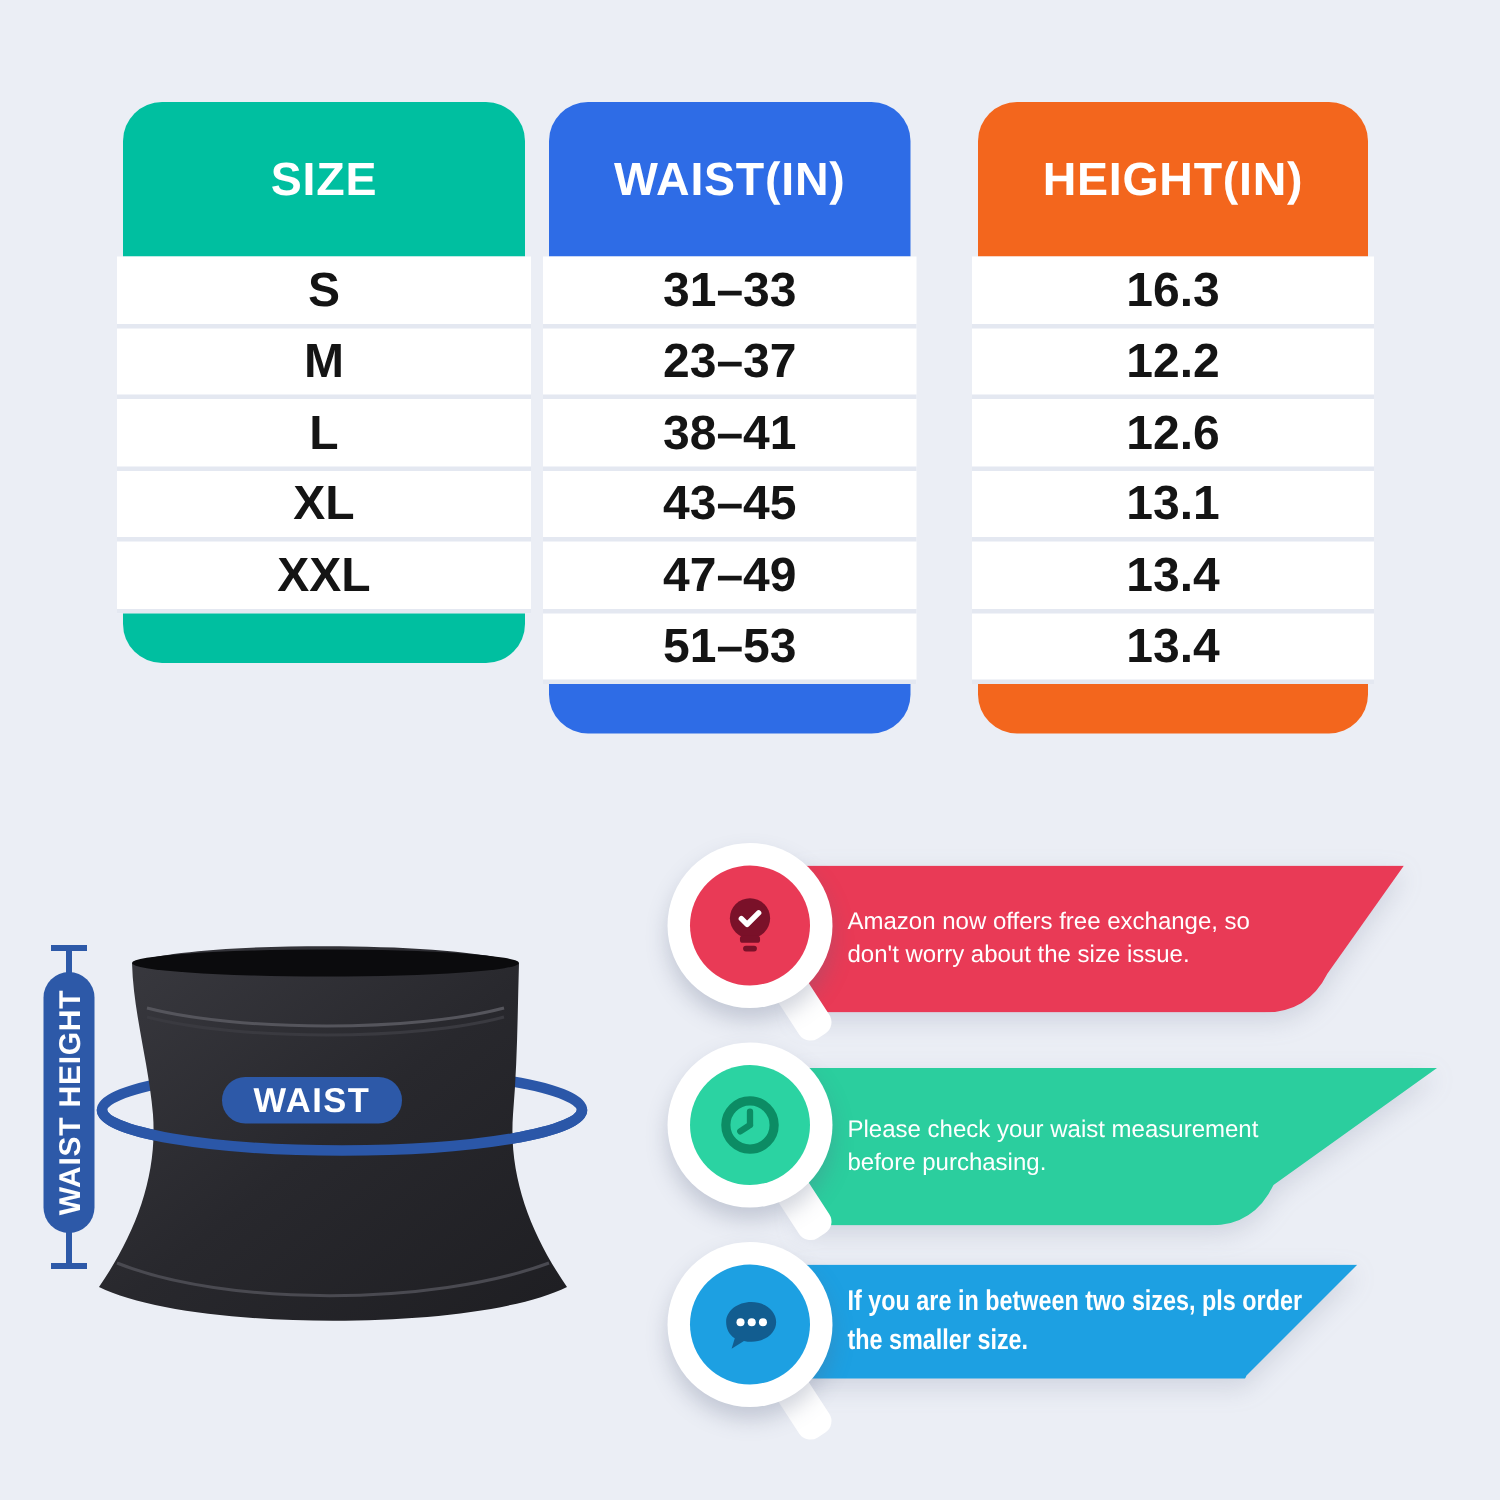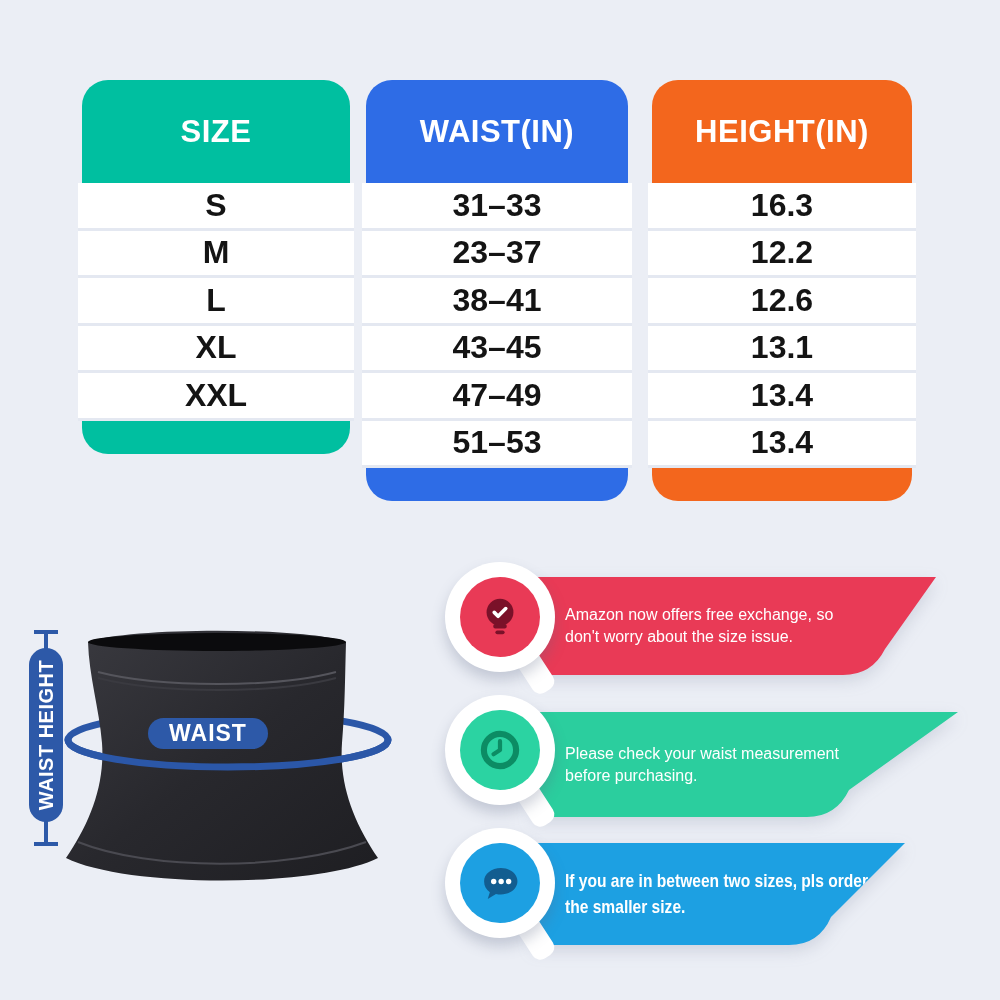--- a/index.html
+++ b/index.html
@@ -2,23 +2,23 @@
 <html><head>
 <meta charset="utf-8">
 <style>
   html,body{margin:0;padding:0;}
   body{
     width:1000px;height:1000px;position:relative;overflow:hidden;
     background:#ebeef5;
     font-family:"Liberation Sans","DejaVu Sans",sans-serif;
   }
   
-  .col-card{position:absolute;top:80px;}
+  .col-card{position:absolute;top:68px;}
   #card-0{left:78px;width:276px;}
-  #card-1{left:362px;width:270px;}
+  #card-1{left:362px;width:249px;}
   #card-2{left:648px;width:268px;}
   .col-header{
     height:103px;margin:0 4px;border-radius:26px 26px 0 0;
     display:flex;align-items:center;justify-content:center;
     color:#fff;font-size:31px;font-weight:bold;letter-spacing:.5px;
   }
   #card-0 .col-header,#card-0 .col-footer{background:#00bfa0;}
   #card-1 .col-header,#card-1 .col-footer{background:#2e6ce6;}
   #card-2 .col-header,#card-2 .col-footer{background:#f3661d;}
   .col-body{background:#fff;}
@@ -31,21 +31,21 @@
   
   .tip-wrap{position:absolute;left:533px;filter:drop-shadow(0 6px 8px rgba(100,110,140,.20));z-index:1;}
   .tip{display:flex;align-items:center;color:#fff;}
   #tipwrap-0{top:577px;}
   #tipwrap-0 .tip{width:403px;height:98px;background:#e93a56;
     clip-path:path("M0 0 H403 L352 72 Q339 98 310 98 H0 Z");}
   #tipwrap-1{top:712px;}
   #tipwrap-1 .tip{width:425px;height:105px;background:#2bce9e;
     clip-path:path("M0 0 H425 L316 78 Q303 105 274 105 H0 Z");}
   #tipwrap-2{top:843px;}
-  #tipwrap-2 .tip{width:372px;height:102px;background:#1da0e2;
+  #tipwrap-2 .tip{width:372px;height:76px;background:#1da0e2;
     clip-path:path("M0 0 H372 L298 74 Q286 102 256 102 H0 Z");}
   .tip-text{margin-left:32px;font-size:16px;line-height:1.35;}
   .tip-text span{display:block;white-space:nowrap;}
   #tipwrap-2 .tip-text{font-weight:700;font-size:19px;transform:scaleX(.82);transform-origin:left center;}
   
   .badge-handle{
     position:absolute;width:24px;height:54px;background:#fff;border-radius:9px;z-index:2;
   }
   #handle-0{left:521px;top:641px;transform:rotate(-33deg);}
   #handle-1{left:521px;top:774px;transform:rotate(-33deg);}

